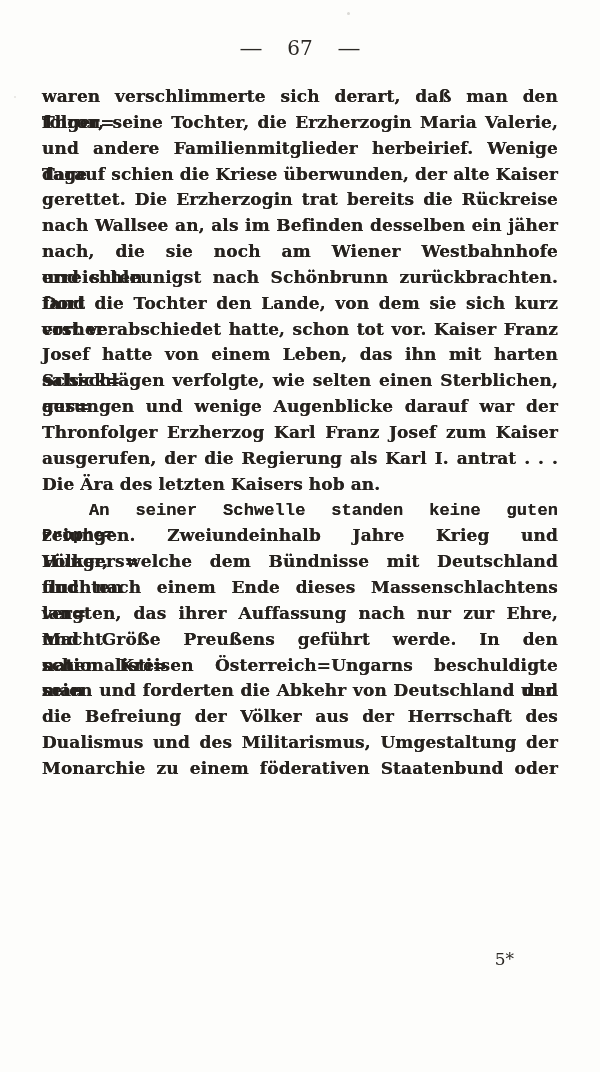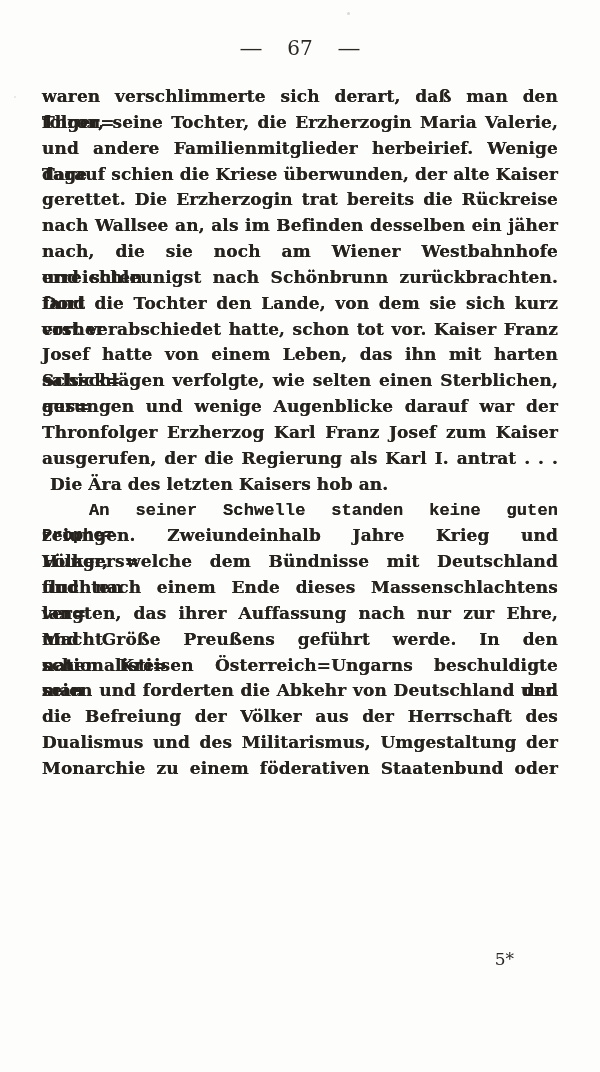--- a/index.html
+++ b/index.html
@@ -43,21 +43,21 @@
     font-size: 17px;
     font-weight: 700;
     line-height: 25.85px;
     height: 25.85px;
     text-align: justify;
     text-align-last: justify;
     white-space: normal;
     letter-spacing: 0.1px;
     text-shadow: 0 0 0.45px rgba(38,34,30,0.85);
   }
-  .line.noj { text-align-last: left; margin-left: 8px; }
+  .line.noj { text-align-last: left; }
   .line.indent { text-indent: 47px; font-family: Liberation Mono, monospace; }
 
   
   .sig {
     position: absolute;
     top: 949px;
     right: 86px;
     font-size: 17px;
     font-weight: 400;
     color: #2b2824;

